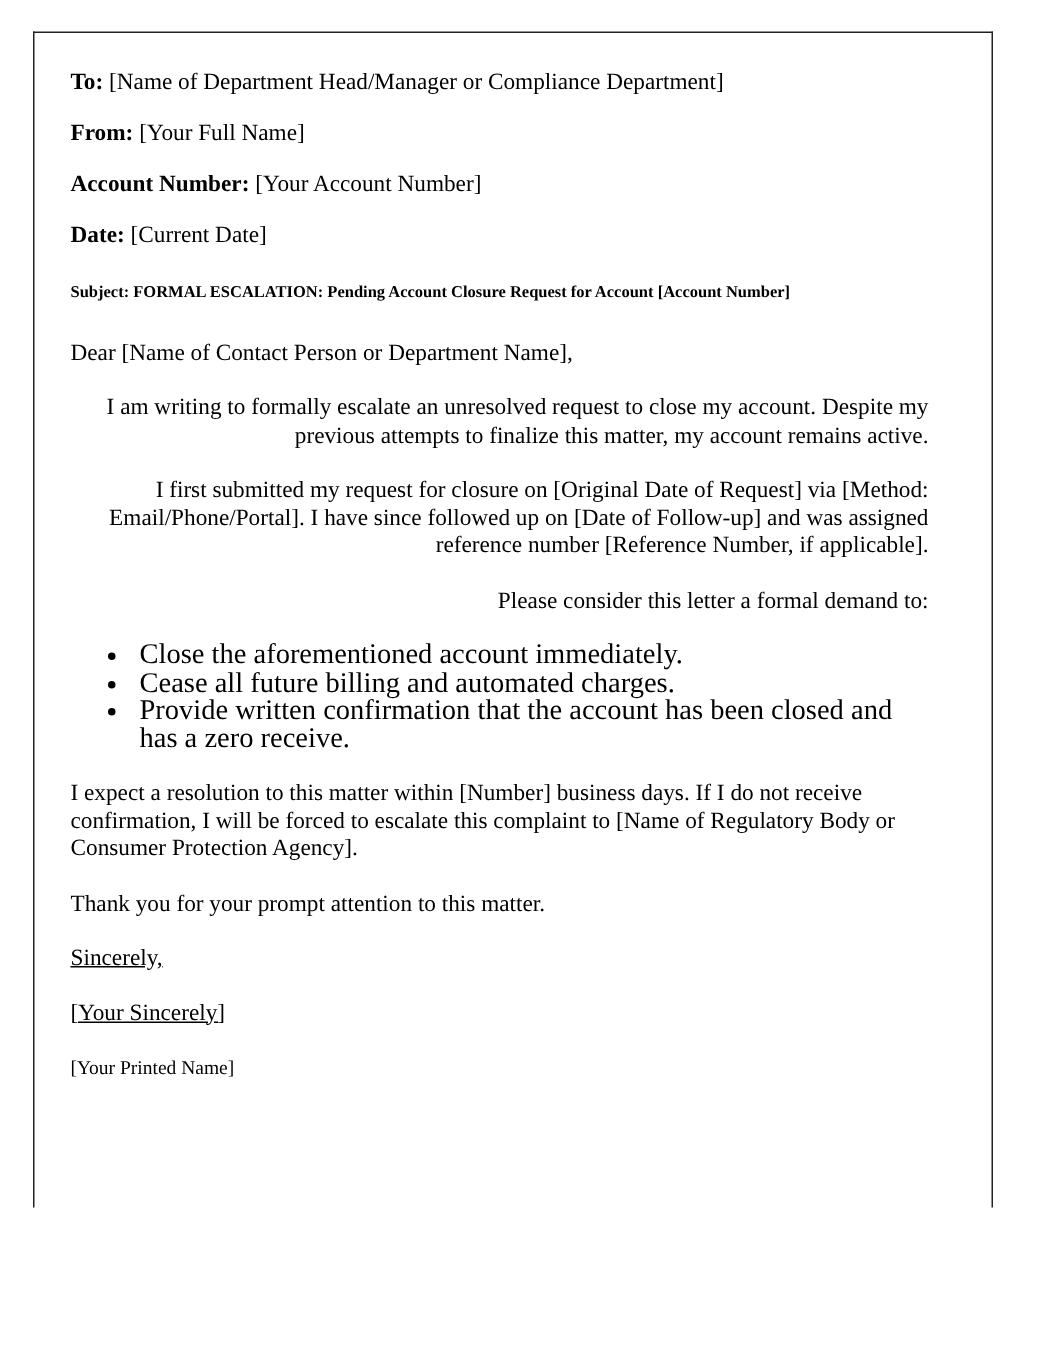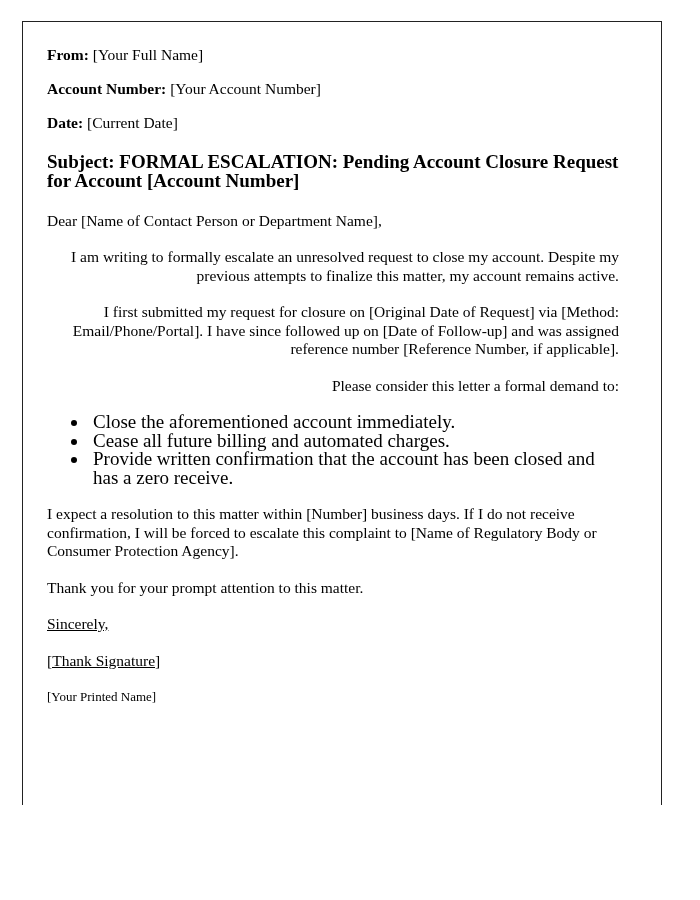--- a/index.html
+++ b/index.html
@@ -42,21 +42,21 @@
     color: #000;
   }
   .hdr-label {
     font-weight: bold;
   }
   .hdr-value {
     font-weight: normal;
   }
 
   .subject-line {
-    font-size: 19px;
+    font-size: 11px;
     line-height: 19px;
     font-weight: bold;
     margin-top: 20px;
     margin-bottom: 22px;
     padding-right: 18px;
   }
 
   .salutation {
     font-size: 15.5px;
     line-height: 18px;
@@ -106,20 +106,24 @@
   .sig-block div {
     white-space: nowrap;
   }
 </style>
 </head>
 <body>
 
 <div class="page-sheet">
   <div class="page-inner">
 
+    <div class="hdr-line">
+      <span class="hdr-label">To:</span>
+      <span class="hdr-value">[Name of Department Head/Manager or Compliance Department]</span>
+    </div>
 
     <div class="hdr-line">
       <span class="hdr-label">From:</span>
       <span class="hdr-value">[Your Full Name]</span>
     </div>
 
     <div class="hdr-line">
       <span class="hdr-label">Account Number:</span>
       <span class="hdr-value">[Your Account Number]</span>
     </div>
@@ -143,21 +147,21 @@
       <li>Cease all future billing and automated charges.</li>
       <li>Provide written confirmation that the account has been closed and has a zero receive.</li>
     </ul>
 
     <div class="closing-para">I expect a resolution to this matter within [Number] business days. If I do not receive confirmation, I will be forced to escalate this complaint to [Name of Regulatory Body or Consumer Protection Agency].</div>
 
     <div class="closing-para">Thank you for your prompt attention to this matter.</div>
 
     <div class="signoff">Sincerely,</div>
 
-    <div class="signoff">[Thank Signature]</div>
+    <div class="signoff">[Your Sincerely]</div>
 
     <div class="sig-block">
       <div>[Your Printed Name]</div>
 
     </div>
 
   </div>
 </div>
 
 </body></html>

